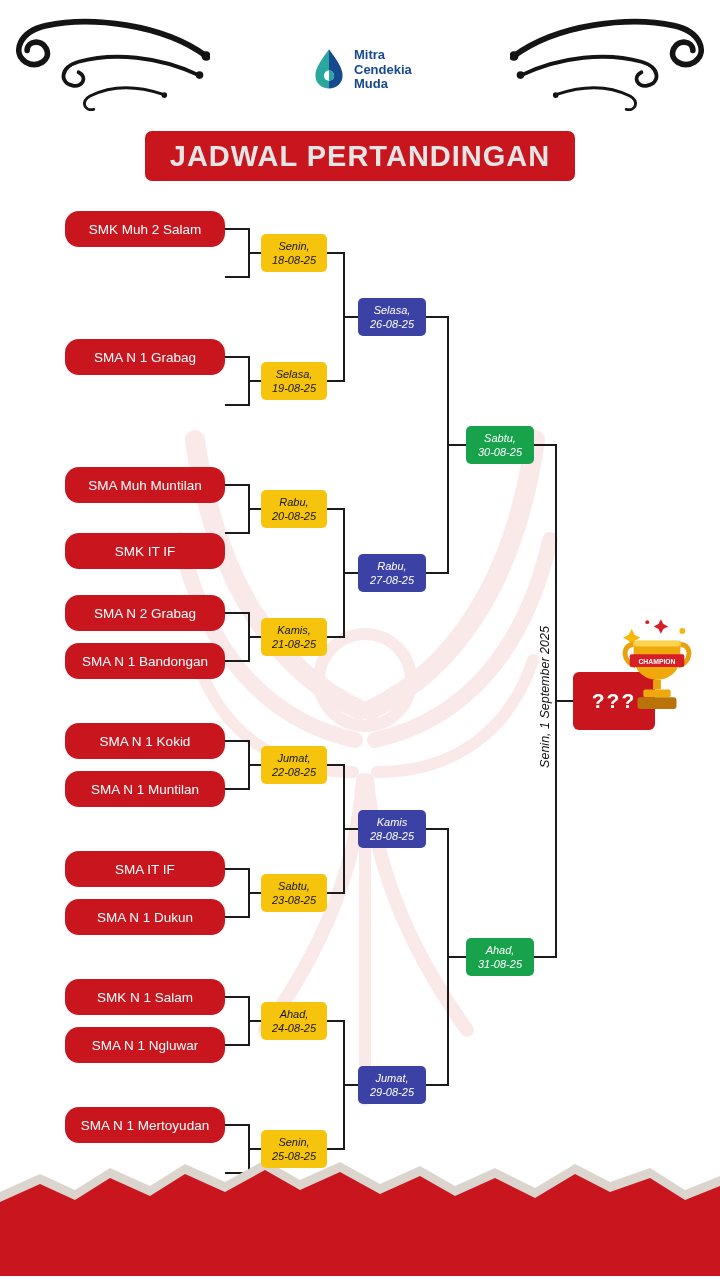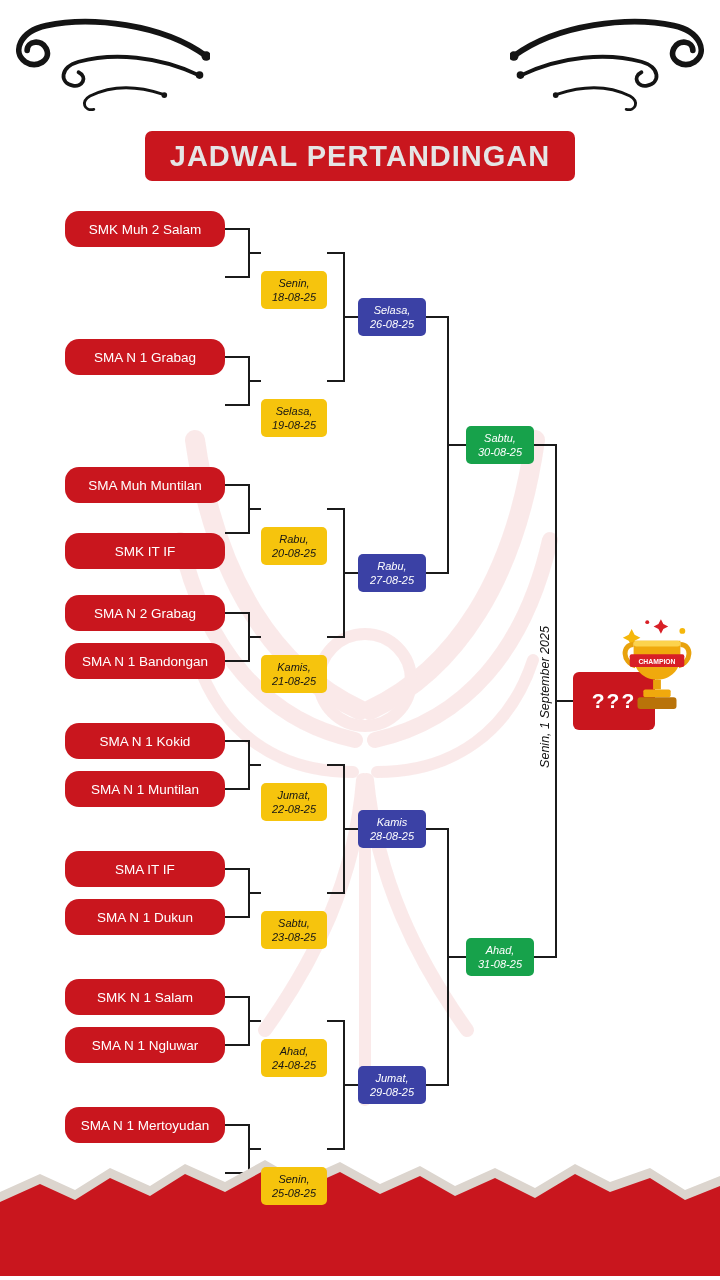--- a/index.html
+++ b/index.html
@@ -28,21 +28,21 @@
   .team {
     position:absolute; left:65px; width:160px; height:36px; z-index:2;
     background:var(--red,#C9161E); border-radius:14px; color:#fff;
     display:flex; align-items:center; justify-content:center; font-size:13.5px;
   }
   .slot {
     position:absolute; width:66px; height:38px; border-radius:5px; z-index:2;
     display:flex; flex-direction:column; align-items:center; justify-content:center;
     font-style:italic; font-size:11px; line-height:1.3; font-weight:500;
   }
-  .slot.yellow { left:261px; background:var(--yellow,#F6C40D); color:#151515;margin-top:37px; }
+  .slot.yellow { left:261px; background:var(--yellow,#F6C40D); color:#151515; }
   .slot.blue   { left:358px; width:68px; background:var(--blue,#3B41A5); color:#fff; }
   .slot.green  { left:466px; width:68px; background:var(--green,#17A24B); color:#fff; }
   .final-date {
     position:absolute; left:445px; top:690px; width:200px; text-align:center; z-index:2;
     font-style:italic; font-size:12.5px; font-weight:500; color:#111;
     transform:rotate(-90deg);
   }
   .final-box {
     position:absolute; left:573px; top:672px; width:82px; height:58px; z-index:2;
     background:var(--red,#C9161E); border-radius:6px; color:#fff;
@@ -92,20 +92,35 @@
         <path stroke-width="6" d="M206 44 C160 10 84 2 38 12 C10 18 2 40 16 50 C28 58 44 48 38 36 C33 26 18 28 18 38"></path>
         <path stroke-width="4" d="M198 64 C156 44 108 40 72 50 C52 56 52 72 66 75 C76 77 82 66 72 61"></path>
         <path stroke-width="3" d="M160 84 C130 74 104 76 84 86 C74 92 78 102 88 100"></path>
         <circle cx="206" cy="44" r="5" fill="#141414" stroke="none"></circle>
         <circle cx="199" cy="64" r="4" fill="#141414" stroke="none"></circle>
         <circle cx="162" cy="85" r="3" fill="#141414" stroke="none"></circle>
       </g>
     </svg>
   </div>
 
+  <div class="logo">
+    <span>
+      <svg width="34" height="44" viewBox="0 0 40 48">
+        <path d="M20 2 C10 16 4 24 4 33 a16 15 0 0 0 16 15 L20 2 Z" fill="#2AA79E"></path>
+        <path d="M20 2 C30 16 36 24 36 33 a16 15 0 0 1 -16 15 L20 2 Z" fill="#17498f"></path>
+        <circle cx="20" cy="33" r="6" fill="#ffffff"></circle>
+        <path d="M20 27 a6 6 0 0 1 0 12 Z" fill="#2AA79E"></path>
+      </svg>
+    </span>
+    <div class="logo-text">
+      <div>Mitra</div>
+      <div>Cendekia</div>
+      <div>Muda</div>
+    </div>
+  </div>
 
   <div class="title-banner">
     <span>JADWAL PERTANDINGAN</span>
   </div>
 
   <svg class="connectors" width="720" height="1280" viewBox="0 0 720 1280">
     <g fill="none" stroke="#1b1b1b" stroke-width="2">
       <path d="M225 229 H249 V277 H225 M249 253 H261"></path>
       <path d="M225 357 H249 V405 H225 M249 381 H261"></path>
       <path d="M225 485 H249 V533 H225 M249 509 H261"></path>

